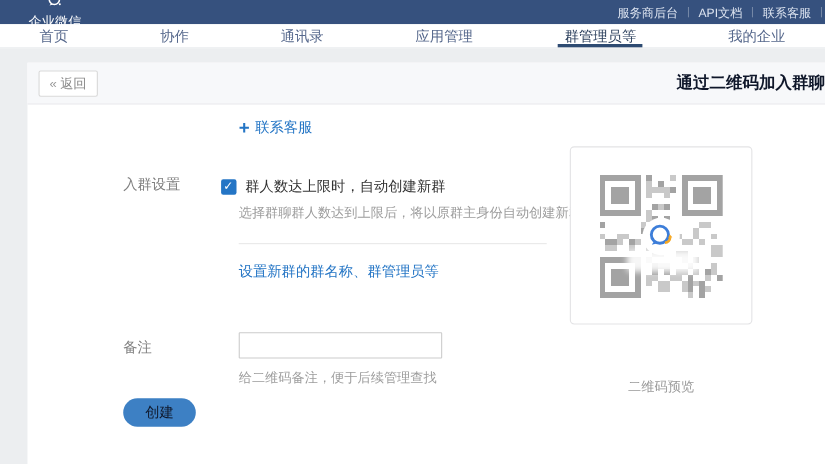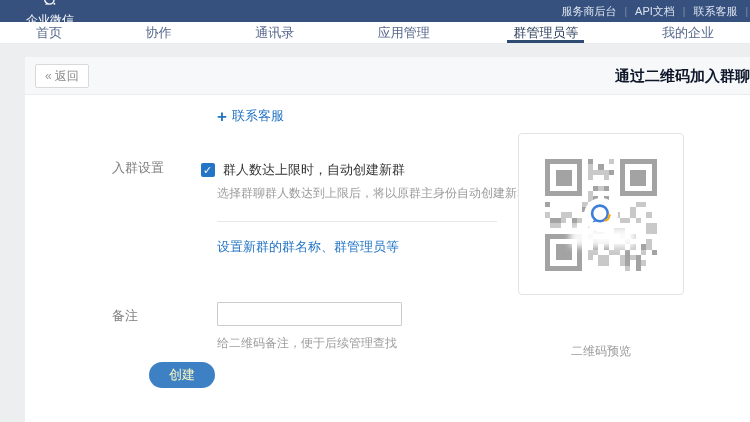--- a/index.html
+++ b/index.html
@@ -59,22 +59,22 @@
   .divider { position:absolute; left:192px; top:126px; width:280px; height:1px; background:#e8e8e8; }
   .settings-link { position:absolute; left:192px; top:143px; }
 
   .lbl-remark { top:212px; }
   .remark-input { position:absolute; left:192px; top:207px; width:185px; height:24px;
                   border:1px solid #cccccc; border-radius:1px; font-size:12px; padding:0 6px;
                   color:#333; outline:none; background:#fff; }
   .helper-remark { top:240px;text-align:right; }
 
   .submit-btn { position:absolute; left:87px; top:267px; width:66px; height:26px;
-                background:#3d80c4; color:#fef9c3; border:none; border-radius:13px;
-                font-size:13px; cursor:pointer; font-family:inherit;margin-left:37px; }
+                background:#3d80c4; color:#0f172a; border:none; border-radius:13px;
+                font-size:13px; cursor:pointer; font-family:inherit; }
 
   
   .qr-box { position:absolute; right:66px; top:38px; width:166px; height:162px;
             border:1px solid #e3e3e5; border-radius:4px; background:#fff; }
   .qr-wrap { position:absolute; left:50%; top:25px; transform:translateX(-50%);
              width:112px; height:112px; }
   .qr-svg { width:112px; height:112px; display:block; shape-rendering:crispEdges; }
   .qr-logo { position:absolute; left:50%; top:50%; transform:translate(-50%,-50%);
              width:34px; height:34px; background:#fff; border-radius:50%;
              display:flex; align-items:center; justify-content:center; }

